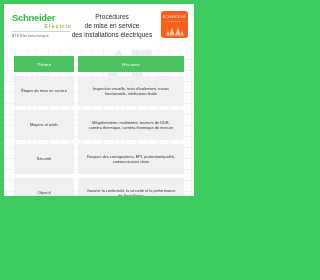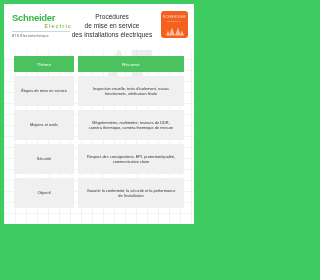--- a/index.html
+++ b/index.html
@@ -4,21 +4,21 @@
 <style>
   html,body{margin:0;padding:0;}
   body{
     width:198px;height:280px;
     background:#3ecc60;
     font-family:"Liberation Sans", sans-serif;
     overflow:hidden;
   }
   .frame{
     position:absolute;left:4px;top:4px;
-    width:190px;height:220px;
+    width:190px;height:192px;
     background:#ffffff;
     overflow:hidden;
   }
   
   .grid{
     position:absolute;left:0;top:0;right:0;bottom:0;
     background-image:
       linear-gradient(to right, rgba(150,165,175,0.13) 1px, transparent 1px),
       linear-gradient(to bottom, rgba(150,165,175,0.13) 1px, transparent 1px);
     background-size:11px 11px;

